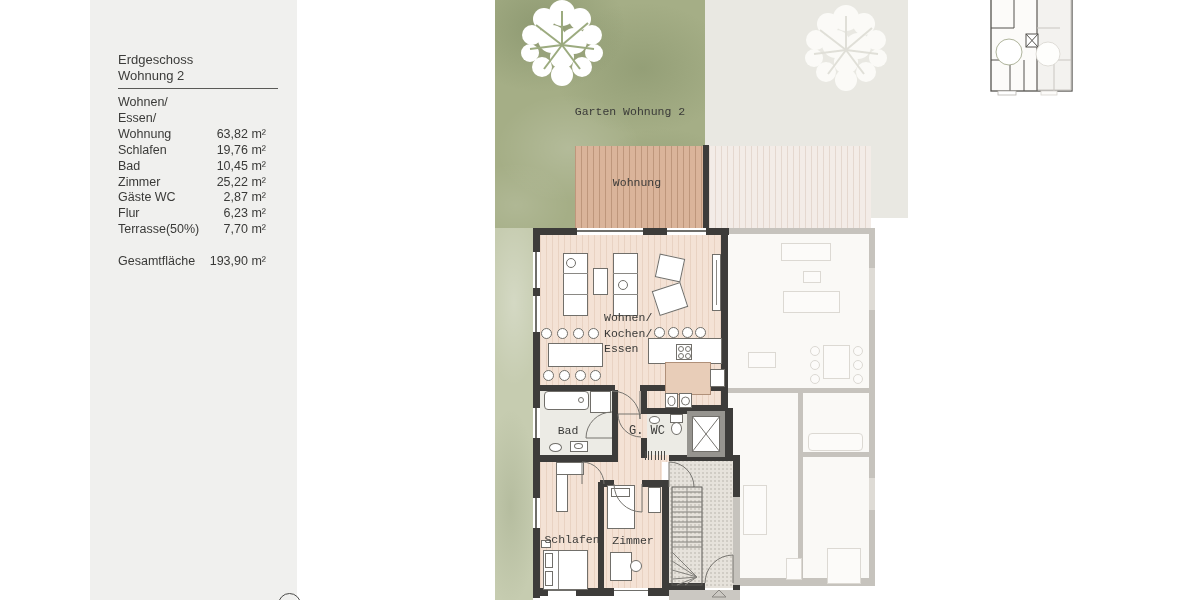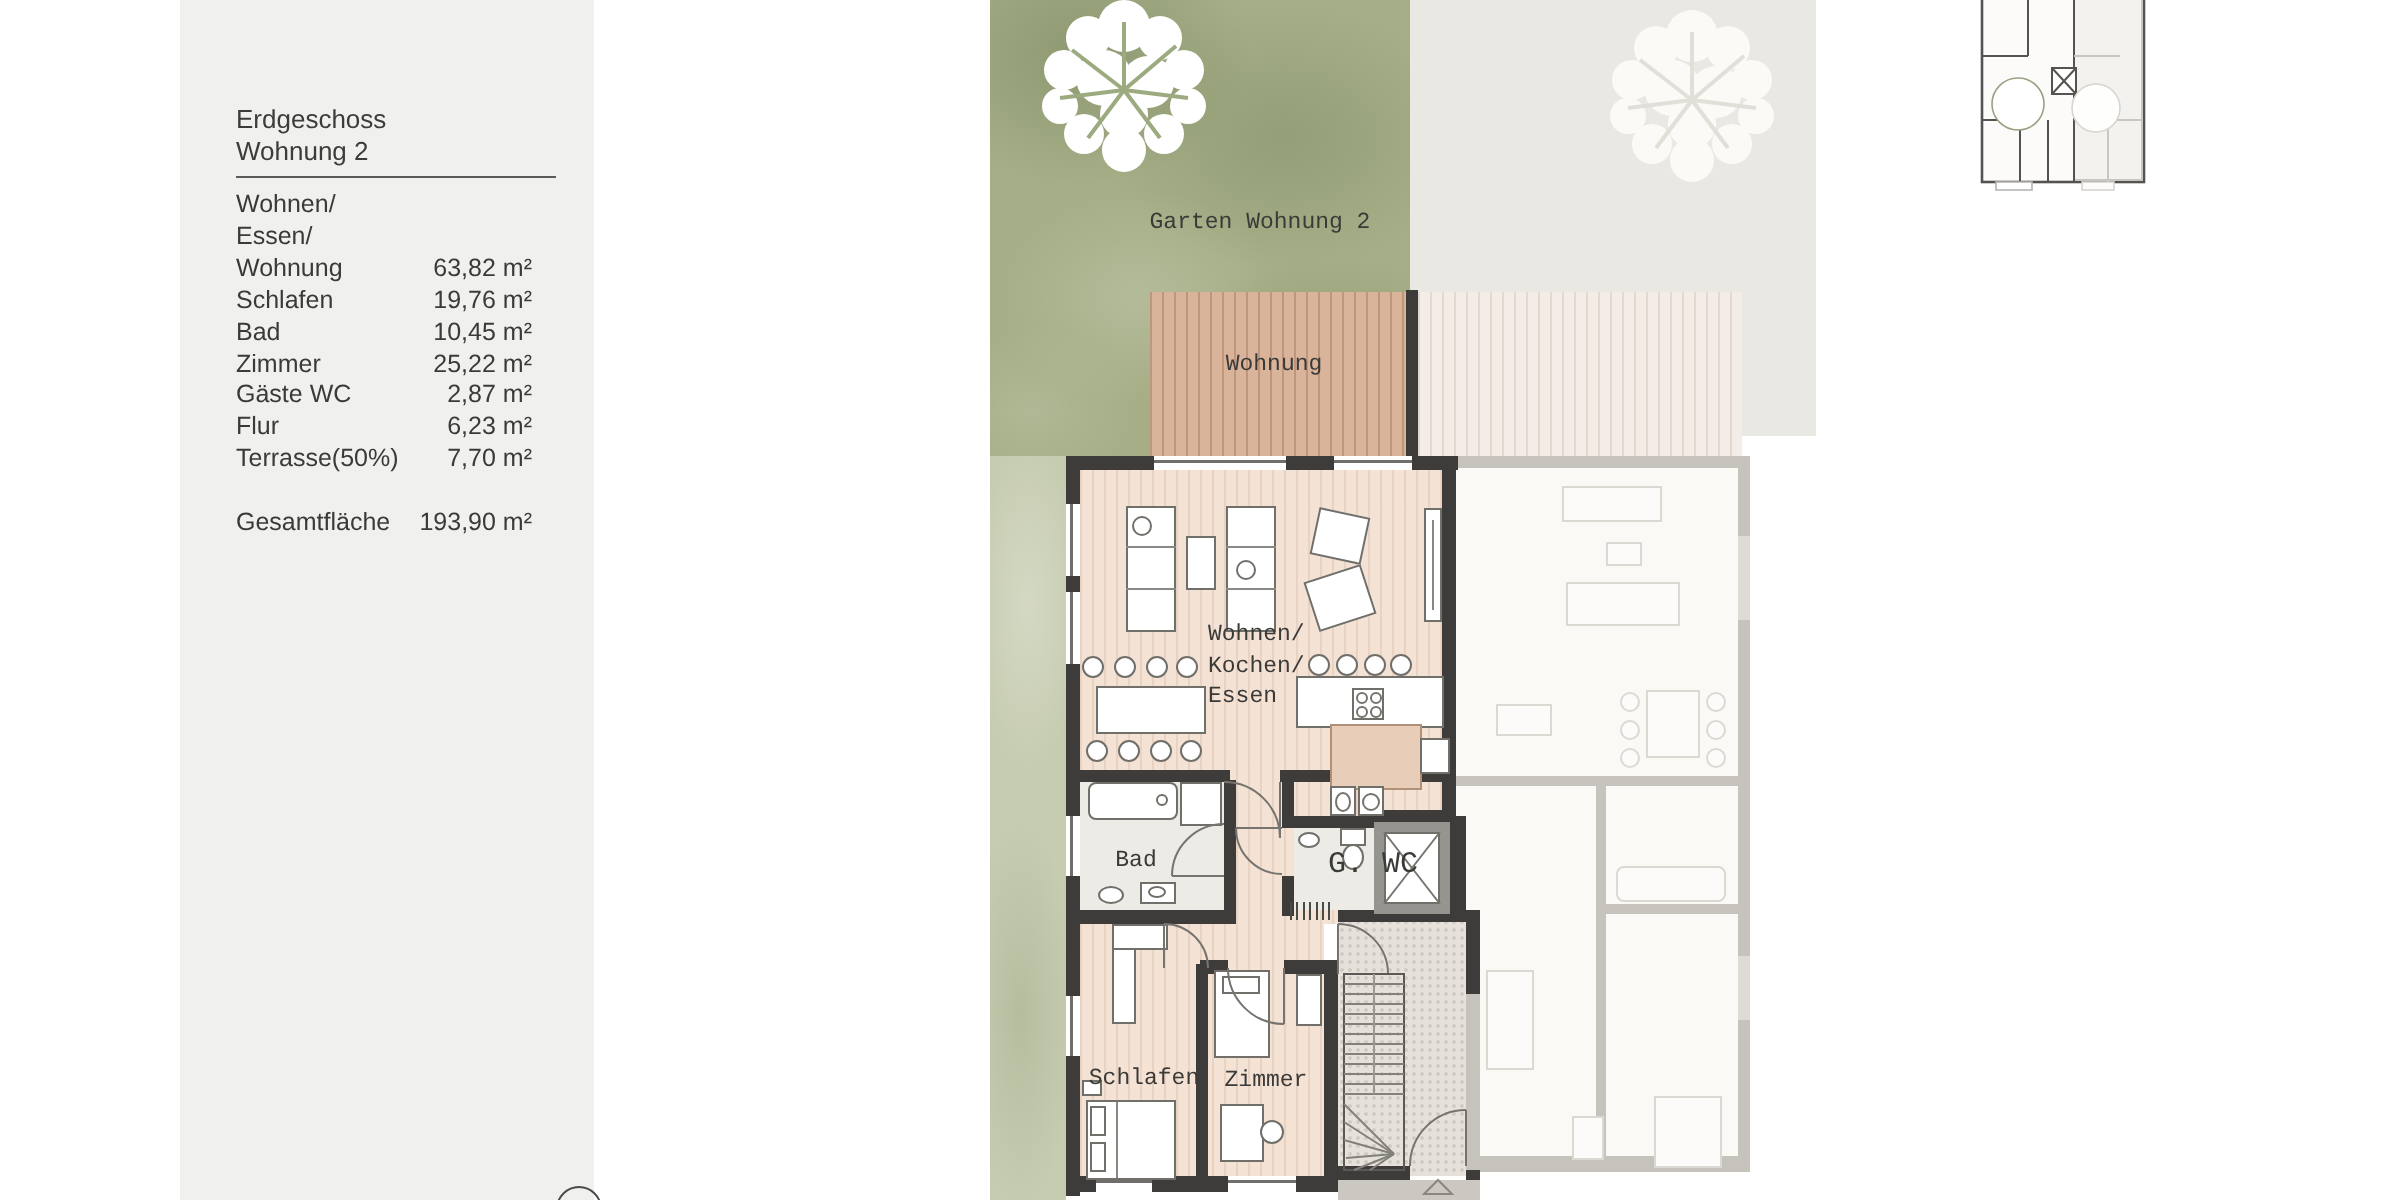--- a/index.html
+++ b/index.html
@@ -362,21 +362,21 @@
       <path d="M687 487 V547" stroke="#9b9994"></path>
     </g>
   </svg>
 
   <div class="lbl" style="left:604px;top:310px;line-height:15.5px;">
     <div>Wohnen/</div>
     <div>Kochen/</div>
     <div>Essen</div>
   </div>
   <div class="lbl ctr" style="left:550px;top:424px;width:36px;">Bad</div>
-  <div class="lbl" style="left:664px;top:424px;font-size:15px;">G. WC</div>
+  <div class="lbl" style="left:629px;top:424px;font-size:12px;">G. WC</div>
   <div class="lbl ctr" style="left:542px;top:533px;width:60px;">Schlafen</div>
   <div class="lbl ctr" style="left:603px;top:534px;width:60px;">Zimmer</div>
 
   <svg style="left:986px;top:0;" width="92" height="97" viewBox="0 0 92 97">
     <rect x="5" y="-8" width="81" height="99" fill="#fcfbf9" stroke="#55534f" stroke-width="1.3"></rect>
     <rect x="51" y="-7" width="34" height="97" fill="#f3f2ef" stroke="#c9c6c1" stroke-width="1"></rect>
     <g stroke="#55534f" stroke-width="1" fill="none">
       <path d="M5 28 H28"></path>
         <path d="M28 -8 V28"></path>
         <path d="M5 60 H24"></path>

